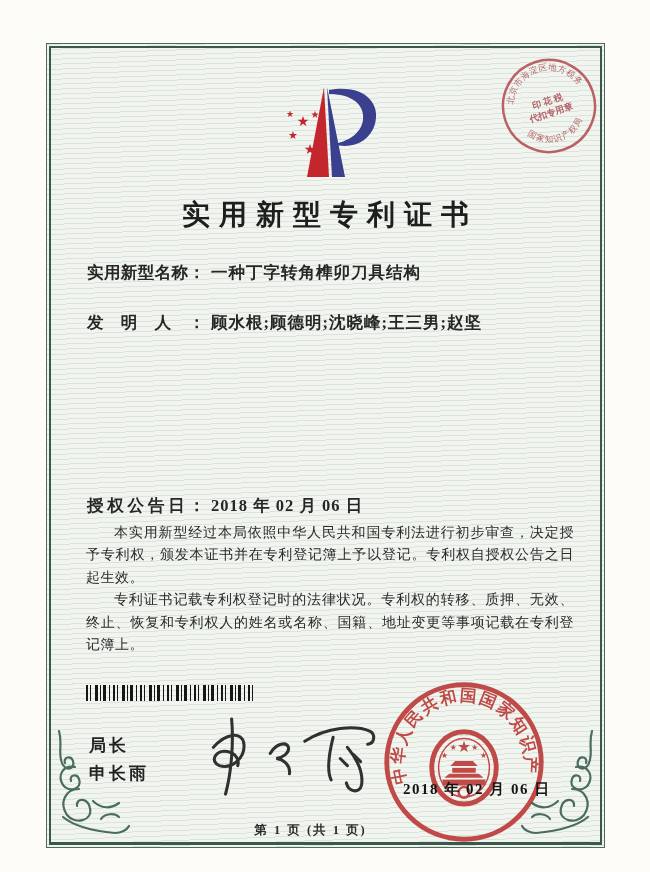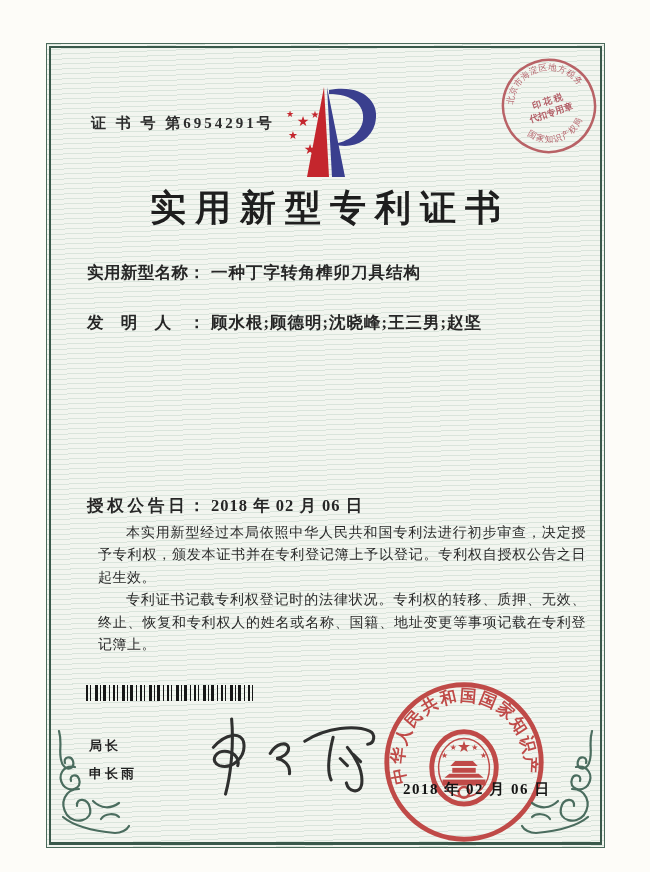--- a/index.html
+++ b/index.html
@@ -25,57 +25,57 @@
     border-bottom-width:3px;
     pointer-events:none;
   }
   
   .cert-no{
     position:absolute;left:44px;top:70px;
     font-size:15px;font-weight:bold;letter-spacing:3px;color:#2c2c2c;
   }
   .logo{position:absolute;left:216px;top:40px;width:130px;height:95px;}
   .cert-title{
-    position:absolute;left:0;top:140px;width:100%;
-    text-align:center;font-size:36px;font-weight:bold;
+    position:absolute;left:0;top:152px;width:100%;
+    text-align:center;font-size:28px;font-weight:bold;
     letter-spacing:9px;text-indent:9px;color:#1e1e1e;
   }
   
   .row{
     position:absolute;left:40px;width:500px;height:24px;
     font-size:16.5px;font-weight:bold;color:#262626;white-space:nowrap;
   }
   .row .lbl{
     display:inline-block;width:118px;
     text-align:justify;text-align-last:justify;
   }
   .row .val{margin-left:6px;letter-spacing:1px;}
   
   .body-text{
     position:absolute;left:39px;top:478px;width:488px;
     font-size:14px;line-height:22.4px;text-align:justify;
-    color:#2a2a2a;letter-spacing:.5px;margin-left:12px;
+    color:#2a2a2a;letter-spacing:.5px;
   }
   .body-text p{margin:0;text-indent:2em;}
   
   .barcode{
     position:absolute;left:39px;top:641px;width:171px;height:16px;
     background:repeating-linear-gradient(90deg,
       #161616 0 2px, transparent 2px 4px,
       #161616 4px 5px, transparent 5px 9px,
       #161616 9px 12px, transparent 12px 14px,
       #161616 14px 15px, transparent 15px 17px,
       #161616 17px 20px, transparent 20px 23px,
       #161616 23px 24px, transparent 24px 27px);
   }
   
   .signer{
     position:absolute;left:42px;top:688px;
     font-family:"Liberation Sans","DejaVu Sans",sans-serif;
-    font-size:13px;font-weight:bold;letter-spacing:3px;
+    font-size:17px;font-weight:bold;letter-spacing:3px;
     line-height:28px;color:#222;
   }
   .signature{position:absolute;left:144px;top:668px;width:198px;height:88px;}
   
   .main-seal{position:absolute;left:331px;top:632px;width:172px;height:172px;opacity:.92;}
   .tax-seal{position:absolute;left:452px;top:12px;width:100px;height:100px;
     transform:rotate(-18deg);opacity:.85;}
   .issue-date{
     position:absolute;left:356px;top:736px;
     font-size:15px;font-weight:bold;letter-spacing:1.5px;color:#151515;z-index:5;
@@ -92,21 +92,20 @@
   .orn-right{right:2px;transform:scaleX(-1);}
   svg text{font-family:"Liberation Serif","DejaVu Serif",serif;}
 </style>
 </head>
 <body>
 
 <div class="page">
   <div class="frame">
     <div class="frame-inner"></div>
 
-    <div class="cert-no">证 书 号 第6954291号</div>
 
     <svg class="logo" viewBox="0 0 130 95">
       <path d="M61,3 L66,93 L44,93 Z" fill="#c4262d"></path>
       <path d="M64,3 L82,93 L69,93 Z" fill="#3a3f8e"></path>
       <path d="M66,6 C100,0 118,18 112,40 C107,58 88,66 70,60 C84,58 98,50 100,36 C102,20 88,10 66,10 Z" fill="#3a3f8e"></path>
       <text x="40" y="42" font-size="14" fill="#c4262d" text-anchor="middle">★</text>
       <text x="27" y="33" font-size="9" fill="#c4262d" text-anchor="middle">★</text>
       <text x="52" y="34" font-size="10" fill="#c4262d" text-anchor="middle">★</text>
       <text x="30" y="55" font-size="11" fill="#c4262d" text-anchor="middle">★</text>
       <text x="47" y="70" font-size="14" fill="#c4262d" text-anchor="middle">★</text>
@@ -204,14 +203,15 @@
       <g fill="none" stroke="#3a5f50" stroke-width="2.2" stroke-linecap="round" opacity=".9">
         <path d="M10,4 C14,18 8,28 14,38 C18,44 26,42 24,34 C22,28 14,30 16,36"></path>
         <path d="M26,40 C14,38 8,48 14,58 C20,66 34,62 30,52 C28,46 20,48 22,54"></path>
         <path d="M30,62 C16,62 10,76 18,88 C26,98 44,94 41,81 C39,71 27,70 28,79"></path>
         <path d="M14,90 C26,100 44,104 66,106 C72,106 78,103 80,99"></path>
         <path d="M44,74 C52,82 62,82 70,76"></path>
         <path d="M52,92 C56,86 66,86 70,90"></path>
       </g>
     </svg>
 
+    <div class="footer">第 1 页 (共 1 页)</div>
   </div>
 </div>
 
 </body></html>

